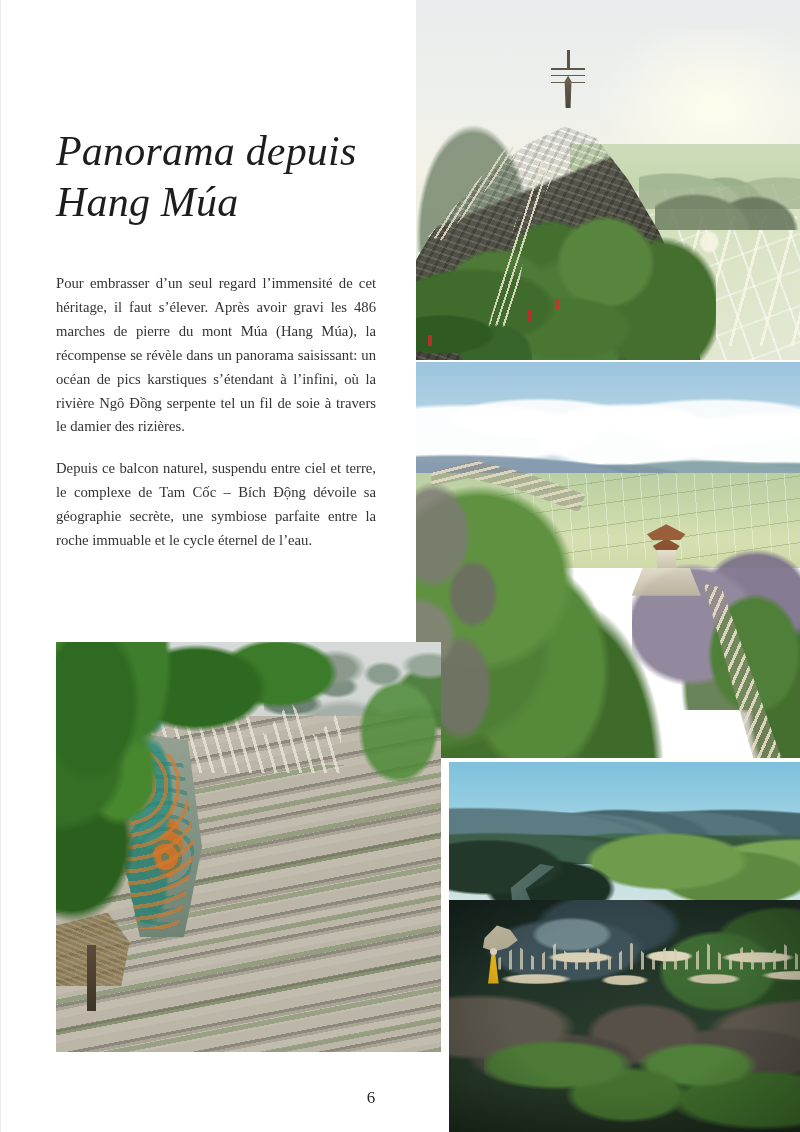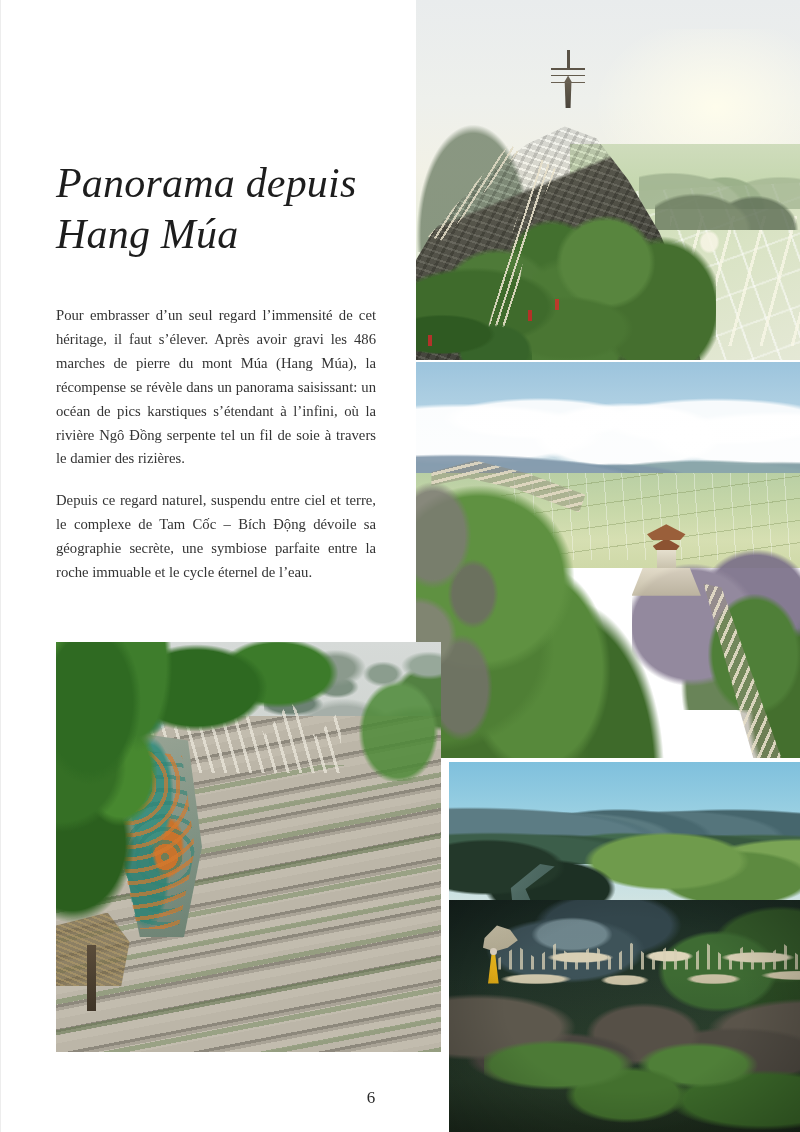--- a/index.html
+++ b/index.html
@@ -22,21 +22,20 @@
     border-left: 1px solid #ededed;
     box-sizing: border-box;
   }
 
   
   .text-col {
     position: absolute;
     left: 55px;
     top: 126px;
     width: 320px;
-    margin-top: 32px;
   }
   .title {
     font-family: "Liberation Serif", "DejaVu Serif", serif;
     font-style: italic;
     font-weight: 400;
     font-size: 42px;
     line-height: 1.22;
     letter-spacing: 0.2px;
     color: #1d1d1d;
     margin: 0 0 44px 0;
@@ -547,21 +546,21 @@
 </style>
 </head>
 <body>
 
 <div class="page">
 
   <div class="text-col">
     <h1 class="title">Panorama depuis
 Hang Múa</h1>
     <p class="para">Pour embrasser d’un seul regard l’immensité de cet héritage, il faut s’élever. Après avoir gravi les 486 marches de pierre du mont Múa (Hang Múa), la récompense se révèle dans un panorama saisissant: un océan de pics karstiques s’étendant à l’infini, où la rivière Ngô Đồng serpente tel un fil de soie à travers le damier des rizières.</p>
-    <p class="para">Depuis ce regard naturel, suspendu entre ciel et terre, le complexe de Tam Cốc – Bích Động dévoile sa géographie secrète, une symbiose parfaite entre la roche immuable et le cycle éternel de l’eau.</p>
+    <p class="para">Depuis ce balcon naturel, suspendu entre ciel et terre, le complexe de Tam Cốc – Bích Động dévoile sa géographie secrète, une symbiose parfaite entre la roche immuable et le cycle éternel de l’eau.</p>
   </div>
 
   <div class="photo" id="photo-hang-mua-peak">
     <div class="scene">
       <div class="layer p1-sky"></div>
       <div class="layer p1-haze"></div>
       <div class="layer p1-farfield"></div>
       <div class="layer p1-paddy"></div>
       <div class="layer p1-path"></div>
       <div class="layer p1-karst-far"></div>

